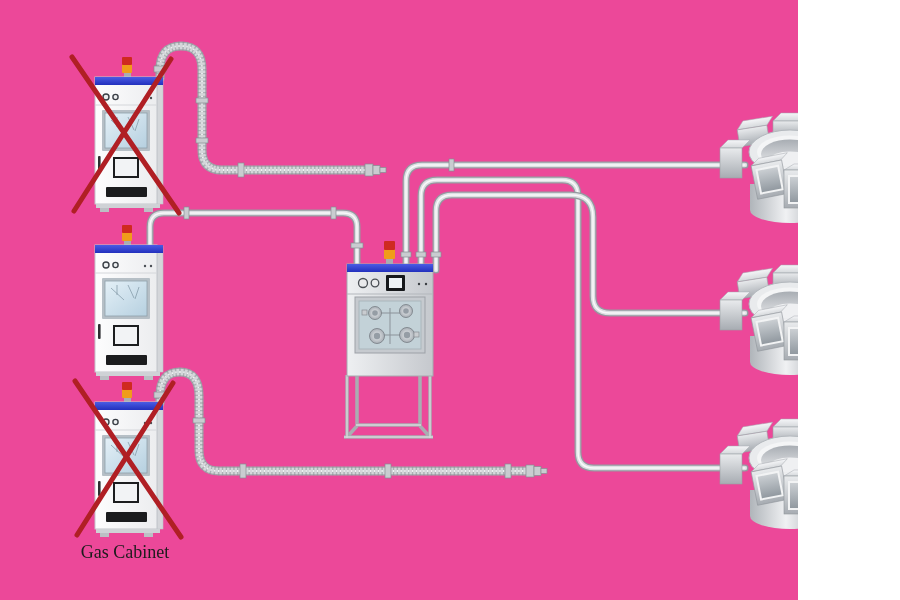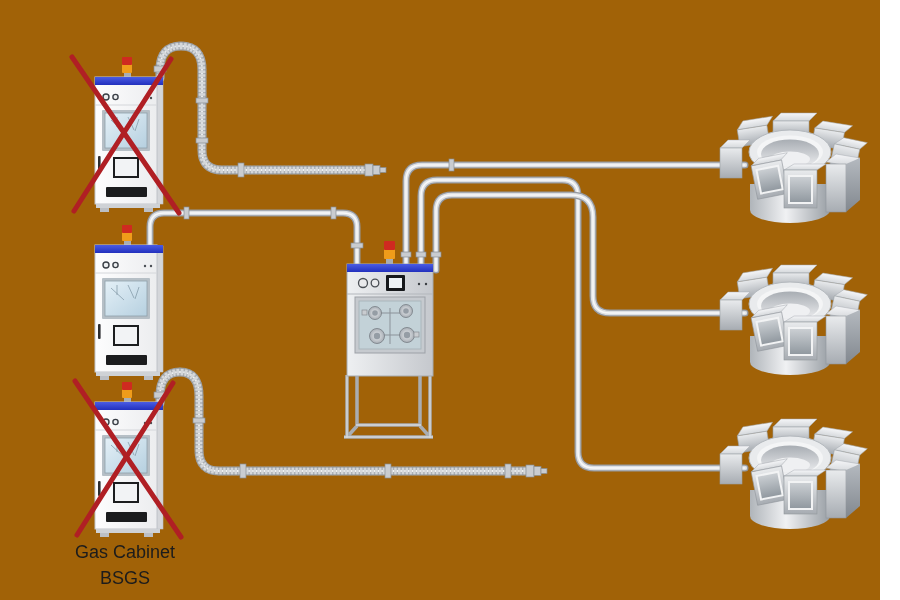--- a/index.html
+++ b/index.html
@@ -1,17 +1,17 @@
 <!DOCTYPE html>
 <html><head>
 <meta charset="utf-8">
 <style>
   html,body{margin:0;padding:0;background:#fff;}
-  .canvas{position:relative;width:880px;height:600px;background:#a16207;overflow:hidden;
-          font-family:Liberation Sans, sans-serif;}
+  .canvas{position:relative;width:798px;height:600px;background:#ec4899;overflow:hidden;
+          font-family:Liberation Serif, serif;}
   .label{position:absolute;font-size:18px;color:#1c1c1c;text-align:center;line-height:1.45;}
   #lbl-gas{left:40px;top:539px;width:170px;}
   #lbl-vmb{left:248px;top:549px;width:370px;}
   #lbl-prod{left:650px;top:548px;width:250px;}
   
   .pipe-casing{fill:none;stroke:#9599a0;stroke-width:7;stroke-linecap:round;}
   .pipe-core{fill:none;stroke:#dcdfe2;stroke-width:4.4;stroke-linecap:round;}
   .pipe-shine{fill:none;stroke:#f8f9fa;stroke-width:1.5;stroke-linecap:round;}
   .hose-casing{fill:none;stroke:#a3a7ac;stroke-width:9;stroke-linecap:round;}
   .hose-core{fill:none;stroke:#d4d7da;stroke-width:6.4;stroke-linecap:round;}
@@ -261,16 +261,15 @@
   </g>
   <g>
     <line class="xmark" x1="75" y1="381" x2="181" y2="537"></line>
     <line class="xmark" x1="173" y1="383" x2="77" y2="535"></line>
   </g>
 </svg>
 
 
 <div class="label" id="lbl-gas">
   <div>Gas Cabinet</div>
-  <div>BSGS</div>
 </div>
 
 </div>
 
 </body></html>

